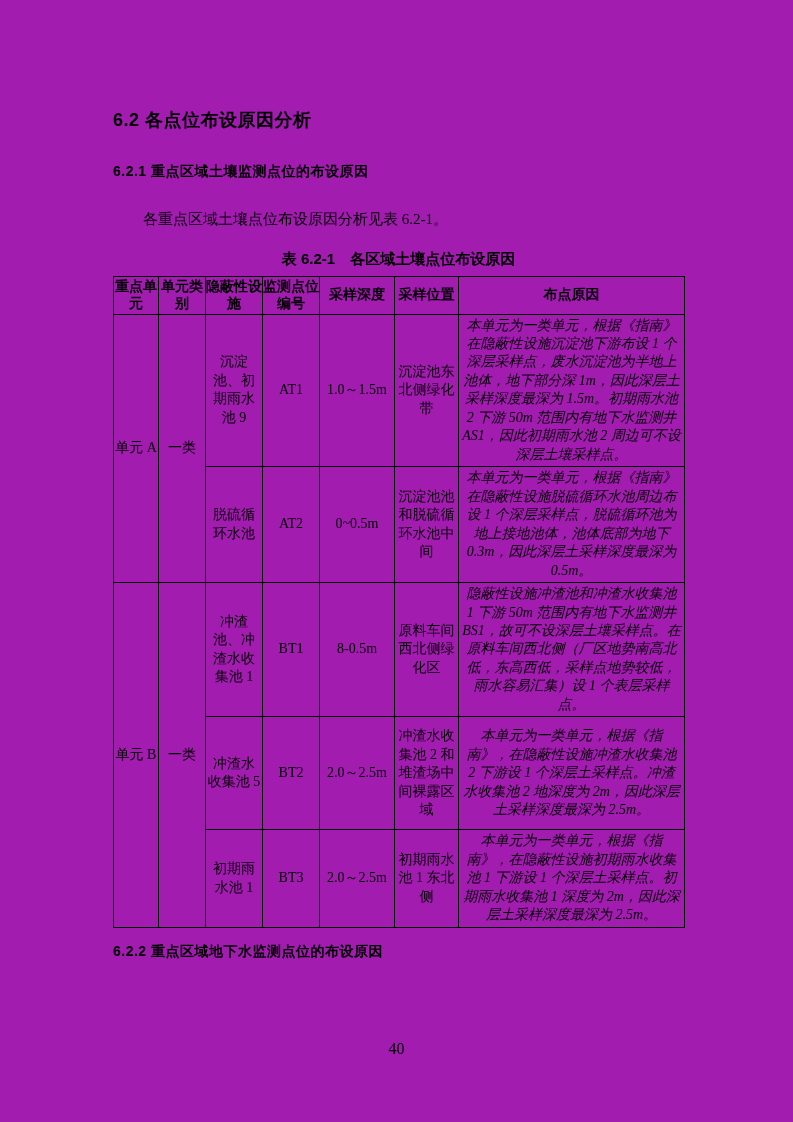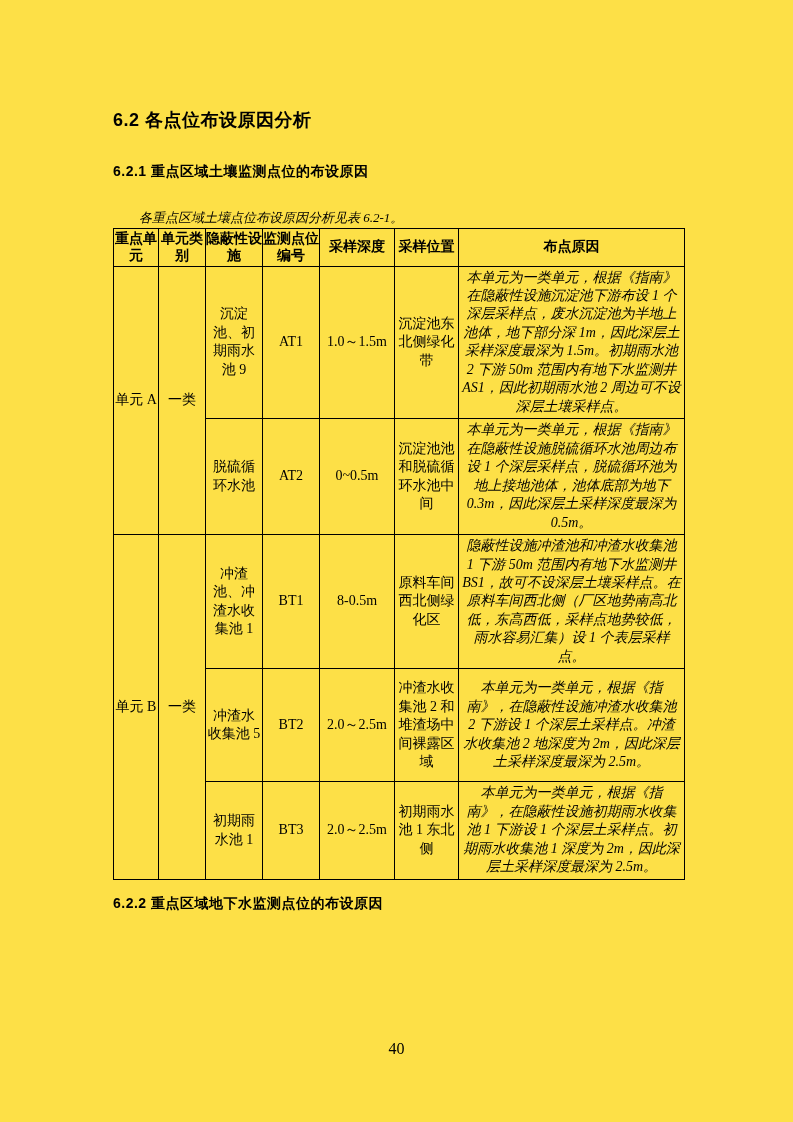--- a/index.html
+++ b/index.html
@@ -6,44 +6,43 @@
   html, body { background: #ffffff; }
   body {
     font-family: "Liberation Serif", "DejaVu Serif", serif;
     color: #000000;
   }
   .page {
     position: relative;
     width: 793px;
     height: 1122px;
     margin: 0 auto;
-    background: #fde047;
+    background: #a21caf;
     overflow: hidden;
     padding: 108px 109px 0 113px;
   }
   .h-main {
     font-family: "Liberation Sans", "DejaVu Sans", sans-serif;
     font-weight: bold;
     font-size: 18px;
     letter-spacing: 0.5px;
   }
   .h-sub {
     font-family: "Liberation Sans", "DejaVu Sans", sans-serif;
     font-weight: bold;
     font-size: 14px;
     margin-top: 31px;
     letter-spacing: 0.5px;
   }
   .body-p {
-    font-size: 13px;
+    font-size: 15px;
     margin-top: 27px;
     text-indent: 2em;
     text-align: justify;
     line-height: 1.5;
-    font-style: italic;
   }
   .body-p.wide {
     line-height: 2.67;
     margin-top: 14px;
   }
   .table-caption {
     font-family: "Liberation Sans", "DejaVu Sans", sans-serif;
     font-weight: bold;
     font-size: 15px;
     text-align: center;
@@ -94,20 +93,21 @@
 <body>
 
 <div class="page">
 
   <div class="h-main">6.2 各点位布设原因分析</div>
 
   <div class="h-sub">6.2.1 重点区域土壤监测点位的布设原因</div>
 
   <p class="body-p">各重点区域土壤点位布设原因分析见表 6.2-1。</p>
 
+  <div class="table-caption">表 6.2-1　各区域土壤点位布设原因</div>
 
   <table class="soil">
     <colgroup>
       <col style="width:45px">
       <col style="width:47px">
       <col style="width:57px">
       <col style="width:57px">
       <col style="width:75px">
       <col style="width:64px">
       <col style="width:226px">

